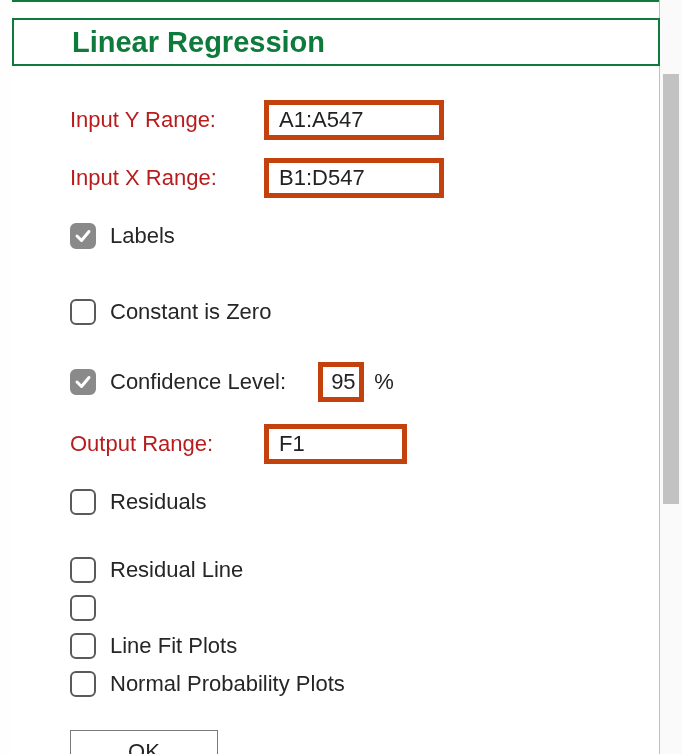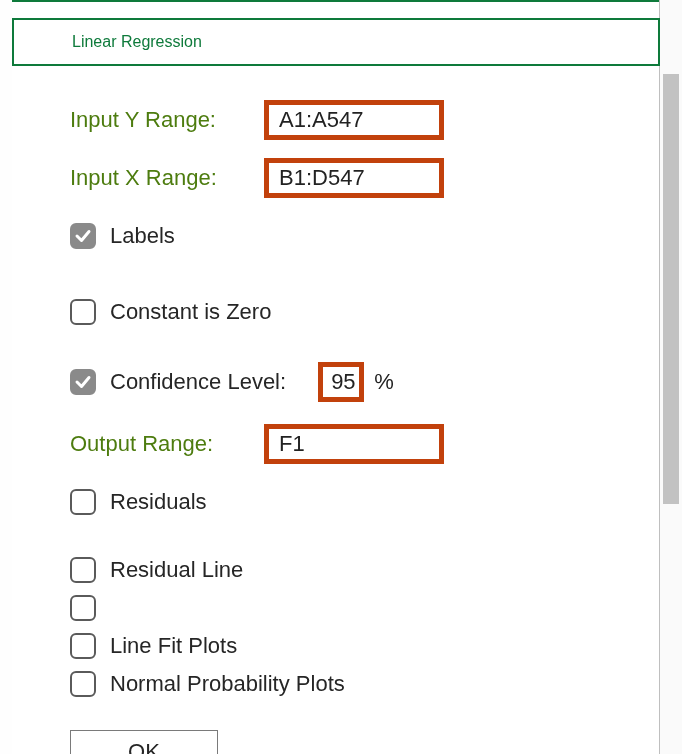--- a/index.html
+++ b/index.html
@@ -48,53 +48,53 @@
       top: 18px;
       width: 648px;
       height: 48px;
       border: 2px solid #0e7a3b;
       display: flex;
       align-items: center;
       padding-left: 58px;
     }
     .section-header-title {
       color: #0e7a3b;
-      font-weight: 400;
-      font-size: 16px;
+      font-weight: 700;
+      font-size: 29px;
     }
     .form-area {
       position: absolute;
       left: 58px;
       top: 100px;
       width: 560px;
     }
     .row {
       display: flex;
       align-items: center;
       margin-bottom: 18px;
       min-height: 40px;
     }
     .row.tight { margin-bottom: 2px; min-height: 36px; }
     .row-label {
       font-size: 22px;
-      color: #4d7c0f;
+      color: #b91c1c;
       white-space: nowrap;
     }
     .text-input {
       height: 40px;
       border: 5px solid #c2410c;
       font-size: 22px;
       padding: 4px 10px;
       font-family: inherit;
       color: #222;
       background: #fff;
     }
     .text-input.range { width: 180px; margin-left: 14px; }
     .text-input.conf { width: 46px; margin-left: 32px; text-align: left; padding-left: 8px; padding-right: 4px; }
-    .text-input.out { width: 180px; margin-left: 14px; }
+    .text-input.out { width: 143px; margin-left: 14px; }
     .chk {
       width: 26px;
       height: 26px;
       border: 2px solid #5a5a5a;
       border-radius: 6px;
       display: inline-flex;
       align-items: center;
       justify-content: center;
       background: #fff;
       margin-right: 14px;

